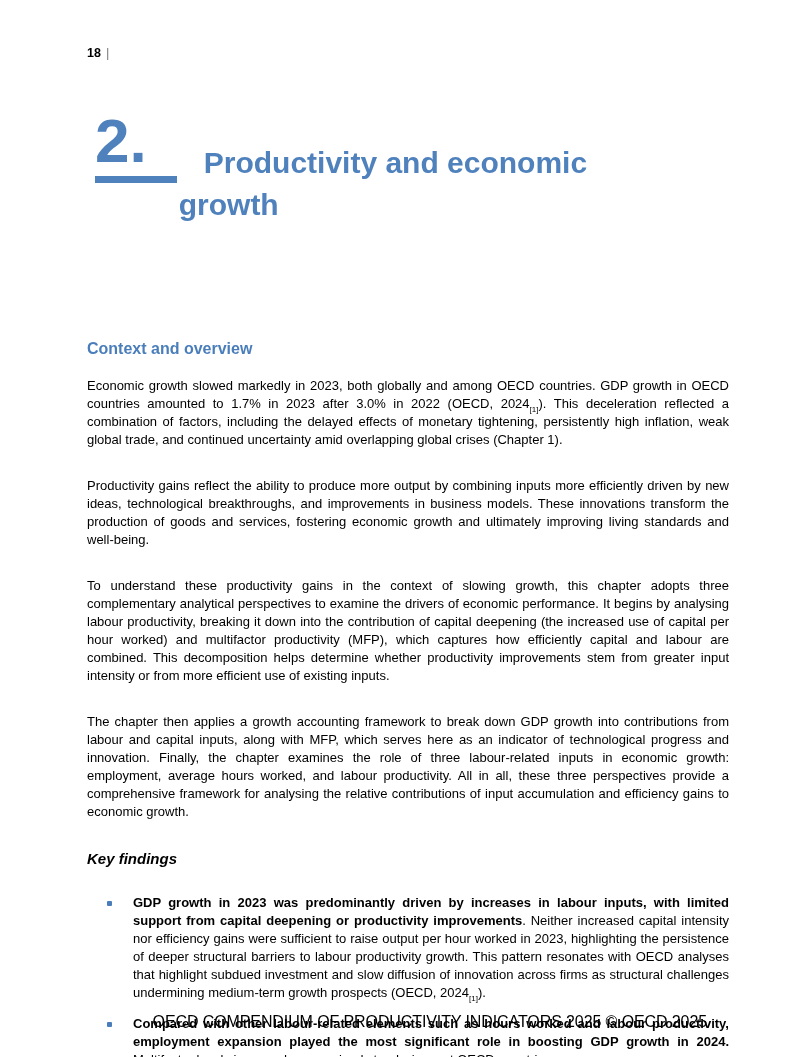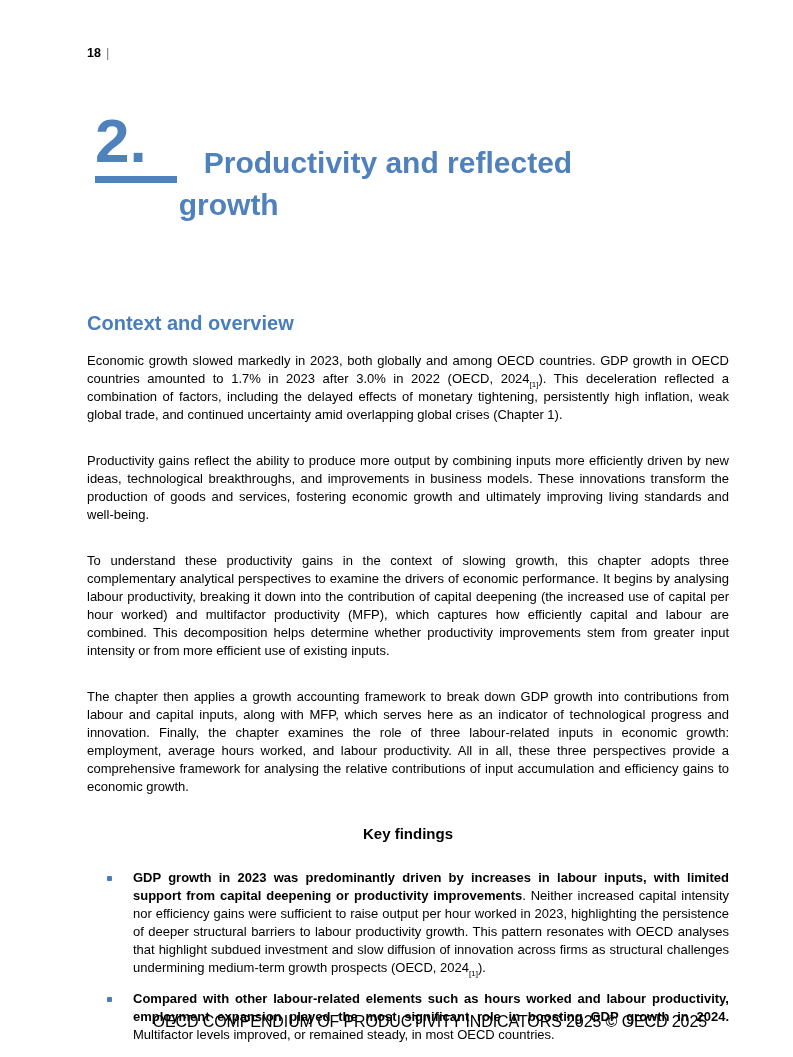--- a/index.html
+++ b/index.html
@@ -23,35 +23,34 @@
     color:#4f81bd; border-bottom:7px solid #4f81bd;
     padding:0 30px 8px 0;
   }
   .ch-title {
     margin-left:2px; margin-top:28px;
     font-size:30px; font-weight:bold; color:#4f81bd;
     line-height:42px; width:446px; text-indent:25px;
   }
   
   .sec-heading {
-    margin-top:90px; font-size:20px; font-weight:bold; color:#4a7ebb;
+    margin-top:115px; font-size:16px; font-weight:bold; color:#4a7ebb;
     line-height:19px;
   }
   
   p.body {
     margin:19px 0 0 0; font-size:13px; line-height:18px;
     text-align:justify;
   }
   p.body + p.body { margin-top:28px; }
   sub.ref { font-size:8px; line-height:0; }
   
   .kf-heading {
-    margin-top:29px; font-size:15px; font-weight:bold; 
+    margin-top:29px; font-size:15px; font-weight:bold; font-style:italic;
     line-height:18px;
-    text-align:center;
   }
   
   ul.bullets { list-style:none; margin:26px 0 0 0; padding:0; }
   ul.bullets li {
     position:relative; padding-left:46px; margin-top:13px;
     font-size:13px; line-height:18px; text-align:justify;
   }
   .dot {
     position:absolute; left:20px; top:7px;
     width:5px; height:5px; background:#4a7ebb; border-radius:1px;
@@ -68,21 +67,21 @@
 <body>
 
 <div class="page">
 
   <div class="pagenum-row">
     <span>18</span><span class="pagenum-sep">|</span>
   </div>
 
   <div class="chapter">
     <div class="ch-num">2.</div>
-    <div class="ch-title">Productivity and reflected growth</div>
+    <div class="ch-title">Productivity and economic growth</div>
   </div>
 
   <div class="sec-heading">Context and overview</div>
 
   <p class="body"><span>Economic growth slowed markedly in 2023, both globally and among OECD countries. GDP growth in OECD countries amounted to 1.7% in 2023 after 3.0% in 2022 (OECD, 2024</span><sub class="ref">[1]</sub><span>). This deceleration reflected a combination of factors, including the delayed effects of monetary tightening, persistently high inflation, weak global trade, and continued uncertainty amid overlapping global crises (Chapter 1).</span></p>
 
   <p class="body">Productivity gains reflect the ability to produce more output by combining inputs more efficiently driven by new ideas, technological breakthroughs, and improvements in business models. These innovations transform the production of goods and services, fostering economic growth and ultimately improving living standards and well-being.</p>
 
   <p class="body">To understand these productivity gains in the context of slowing growth, this chapter adopts three complementary analytical perspectives to examine the drivers of economic performance. It begins by analysing labour productivity, breaking it down into the contribution of capital deepening (the increased use of capital per hour worked) and multifactor productivity (MFP), which captures how efficiently capital and labour are combined. This decomposition helps determine whether productivity improvements stem from greater input intensity or from more efficient use of existing inputs.</p>
 

